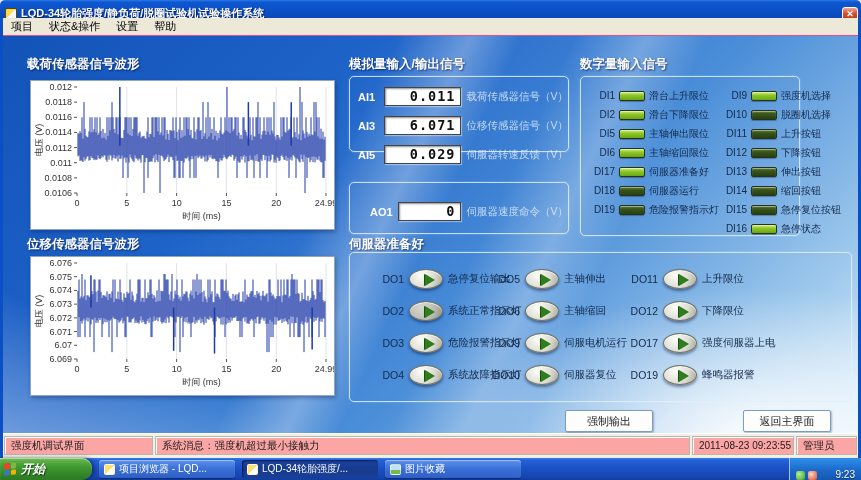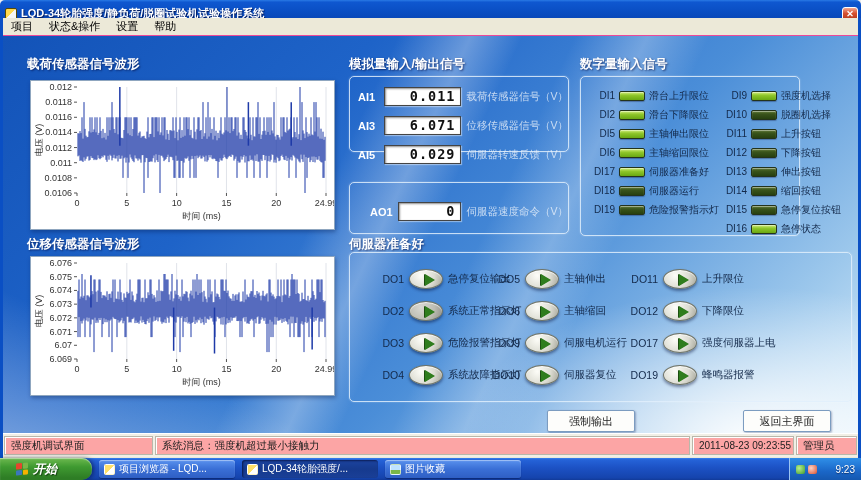--- a/index.html
+++ b/index.html
@@ -93,21 +93,21 @@
   .status-cell { background:#fca5a5; border:1px solid #b9b7aa;
     box-shadow:inset 1px 1px 0 #fff; font-size:10.5px; color:#222;
     display:flex; align-items:center; padding:0 6px; white-space:nowrap; overflow:hidden; }
   .sc1 { width:149px; } .sc2 { width:535px; } .sc3 { width:102px; font-size:10px; } .sc4 { flex:1; }
 
   
   .taskbar { position:absolute; top:458px; left:0; width:861px; height:22px;
     background:linear-gradient(#3a80f0 0%, #2563d8 8%, #1c51c4 45%, #1544ad 90%, #113a99 100%);
     display:flex; align-items:center; }
   .start-btn { height:22px; width:92px; display:flex; align-items:center; gap:5px;
-    padding-left:16px; border-radius:0 10px 10px 0;
+    padding-left:4px; border-radius:0 10px 10px 0;
     background:linear-gradient(#6db94f 0%, #3f9a31 40%, #2e7d25 90%);
     box-shadow:2px 0 4px rgba(0,10,40,.5), inset 0 1px 1px rgba(255,255,255,.5);
     color:#fff; font-size:12px; font-weight:bold; font-style:italic;
     text-shadow:1px 1px 1px rgba(0,20,0,.6); }
   .win-flag { width:12px; height:12px; display:grid; grid-template-columns:1fr 1fr;
     grid-template-rows:1fr 1fr; gap:1px; transform:skewY(-6deg); }
   .win-flag i { display:block; border-radius:1px; }
   .wf-r{background:#e5462e;} .wf-g{background:#7ab648;} .wf-b{background:#3b77bc;} .wf-y{background:#f3b200;}
   .task-btn { height:18px; width:136px; margin-left:7px; border-radius:3px;
     background:linear-gradient(#5a92ee, #3a6fd6 50%, #2f5fc4);
@@ -115,21 +115,21 @@
     display:flex; align-items:center; gap:4px; padding:0 5px;
     color:#fff; font-size:10px; white-space:nowrap; overflow:hidden; }
   .task-btn.active { background:linear-gradient(#1c44a0, #163a8e 50%, #1a3f97);
     box-shadow:inset 1px 1px 2px rgba(0,0,30,.6); }
   .task-icon { width:11px; height:11px; border-radius:2px; flex:none;
     border:1px solid rgba(255,255,255,.6); }
   .ti-lv { background:linear-gradient(135deg,#ffe06a 0 50%, #fff 50% 100%); }
   .ti-pic { background:linear-gradient(#bfe3ff 0 55%, #7ab648 55% 100%); }
   .tray { position:absolute; right:0; top:0; height:22px; width:72px;
     background:linear-gradient(#2f8fe8, #1a67c8 60%, #1558b0);
-    border-left:1px solid #9cc4f2; display:flex; align-items:center; gap:3px;
+    border-left:1px solid #9cc4f2; display:flex; align-items:flex-end; gap:3px;
     padding:0 6px; }
   .tray-icon { width:9px; height:9px; border-radius:2px; }
   .tr1 { background:radial-gradient(circle at 35% 35%, #b6f08a, #3f9a31); }
   .tr2 { background:radial-gradient(circle at 35% 35%, #ffd2c4, #d6502f); }
   .tray-time { color:#fff; font-size:10px; margin-left:auto; text-shadow:0 1px 1px rgba(0,20,60,.6); }
 </style>
 </head>
 <body>
 
 <div id="screen">
@@ -434,21 +434,21 @@
             <div class="do-item">
               <span class="do-ch">DO19</span>
               <span class="do-btn">
                 <span class="do-tri"></span>
               </span>
               <span class="do-lbl">蜂鸣器报警</span>
             </div>
           </div>
       </div>
 
-      <div class="panel-btn" style="left:544px; top:374px;">强制输出</div>
+      <div class="panel-btn" style="left:562px; top:374px;">强制输出</div>
       <div class="panel-btn" style="left:740px; top:374px;text-align:right;">返回主界面</div>
     </div>
 
     <div class="statusbar">
       <div class="status-cell sc1">强度机调试界面</div>
       <div class="status-cell sc2">系统消息：强度机超过最小接触力</div>
       <div class="status-cell sc3">2011-08-23 09:23:55</div>
       <div class="status-cell sc4">管理员</div>
     </div>
   </div>

